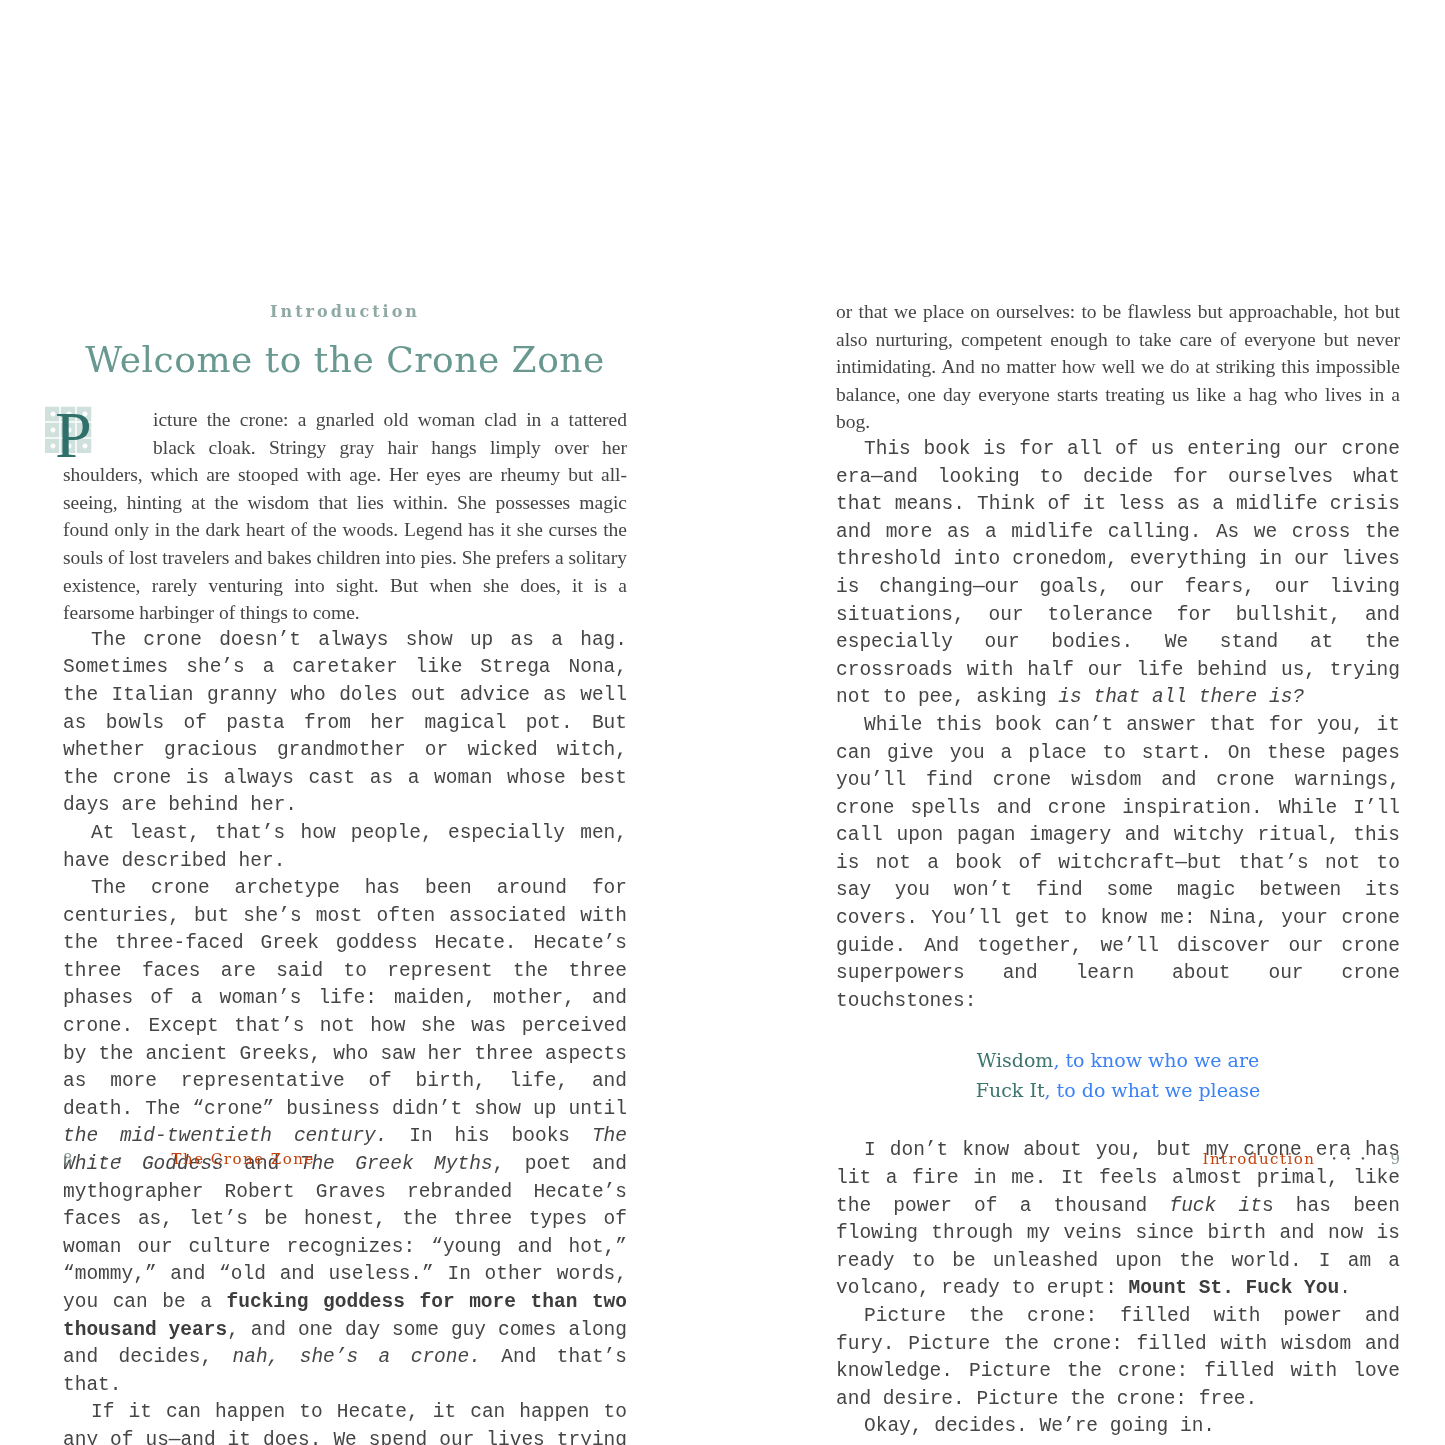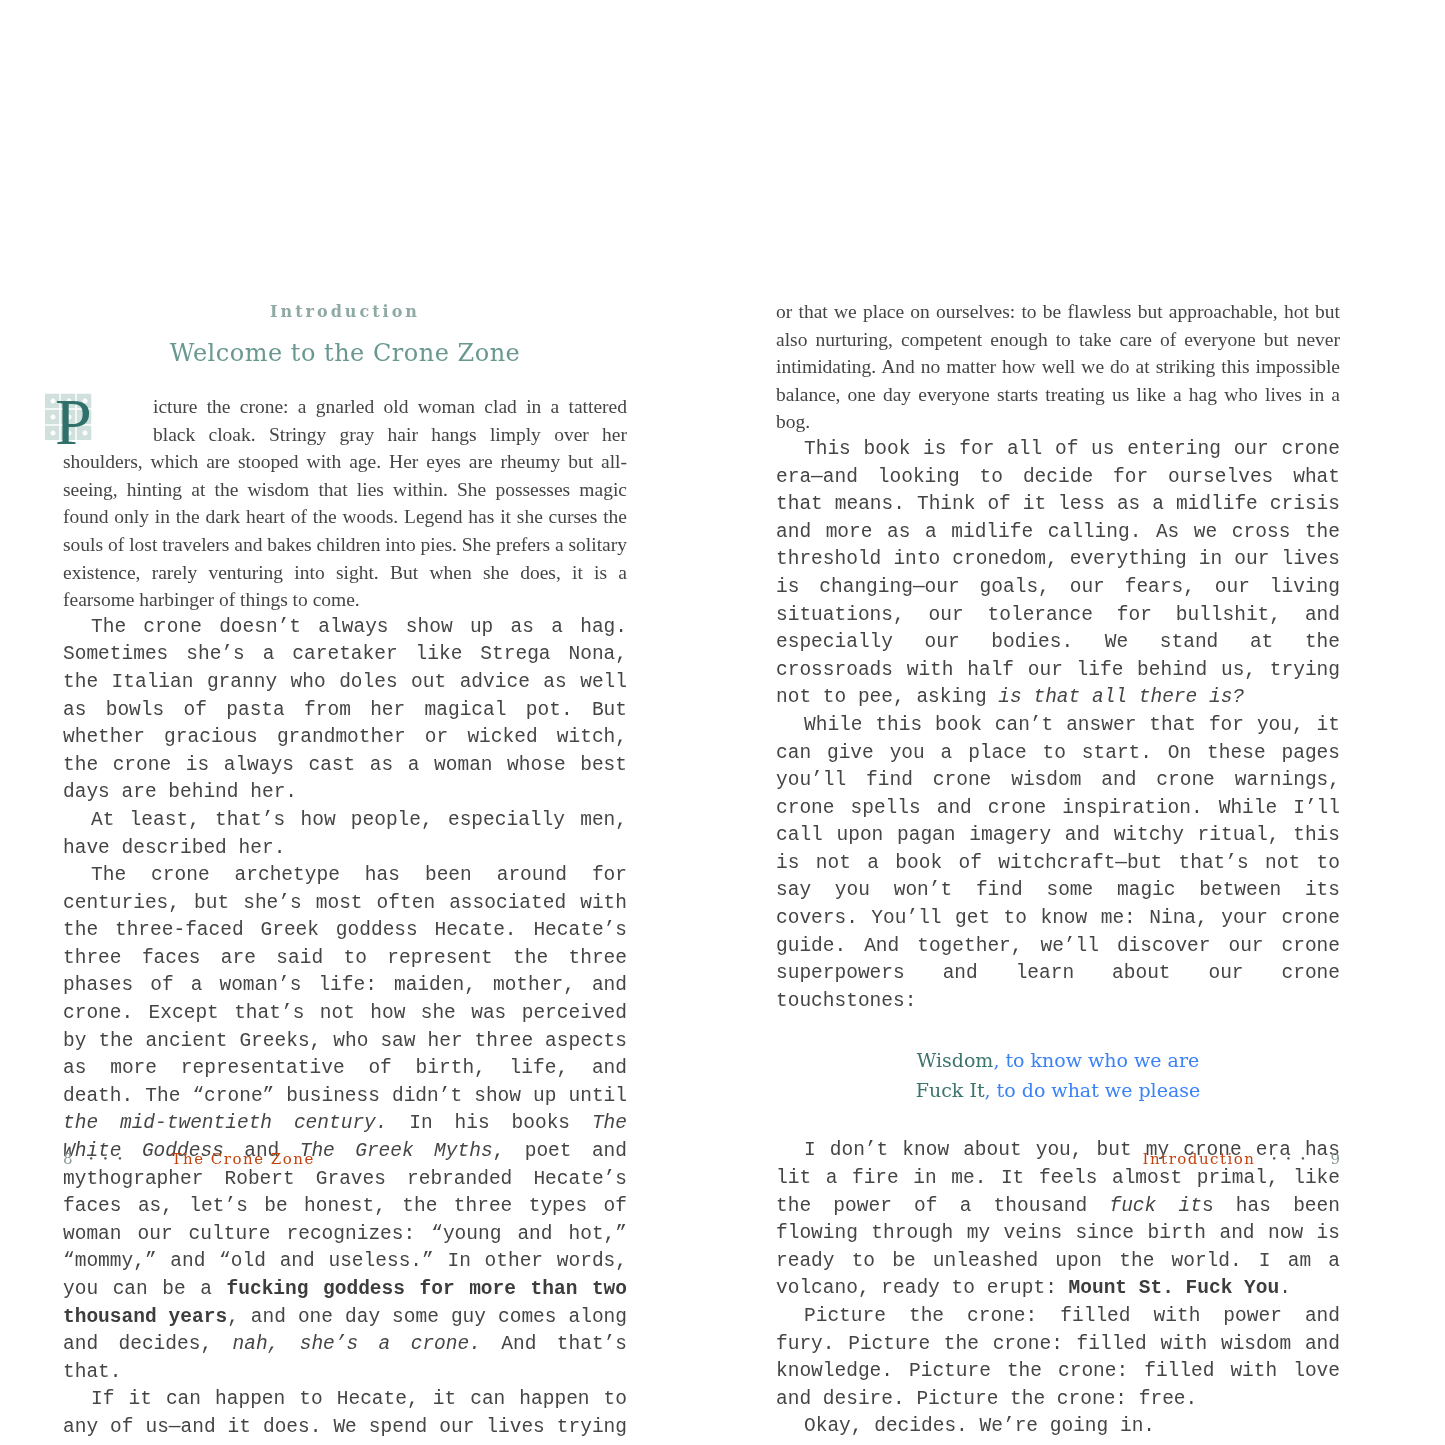--- a/index.html
+++ b/index.html
@@ -1,25 +1,25 @@
 <!DOCTYPE html>
 <html><head>
 <meta charset="utf-8">
 <style>
   html,body{margin:0;padding:0;background:#ffffff;}
   .canvas{position:relative;width:1445px;height:1445px;background:#ffffff;overflow:hidden;
           font-family:"Liberation Serif",serif;}
   .page{position:absolute;top:296px;width:564px;}
   .page.left{left:63px;}
-  .page.right{left:776px;}
+  .page.right{left:836px;}
 
   .kicker{margin:6px 0 0;text-align:center;font-family:"DejaVu Serif",serif;
           font-size:16px;font-weight:700;letter-spacing:3px;color:#8fa9a5;}
   .title{margin:18px 0 0;text-align:center;font-family:"DejaVu Serif",serif;
-         font-size:24px;font-weight:400;color:#68988f;letter-spacing:.5px;}
+         font-size:36px;font-weight:400;color:#68988f;letter-spacing:.5px;}
 
   .body{margin-top:26px;}
   .body p{margin:0;text-align:justify;font-size:19.5px;line-height:27.6px;color:#454545;}
   .body p.indent{text-indent:28px;font-family:Liberation Mono, monospace;}
   .body em{font-style:italic;}
   .body strong{font-weight:700;color:#3d3d3d;}
 
   .dropcap{float:left;position:relative;width:90px;height:50px;margin:2px 0 0 0;}
   .dc-square{position:absolute;left:-18px;top:-2px;width:47px;height:47px;background-color:#cfe0dd;
     background-image:

